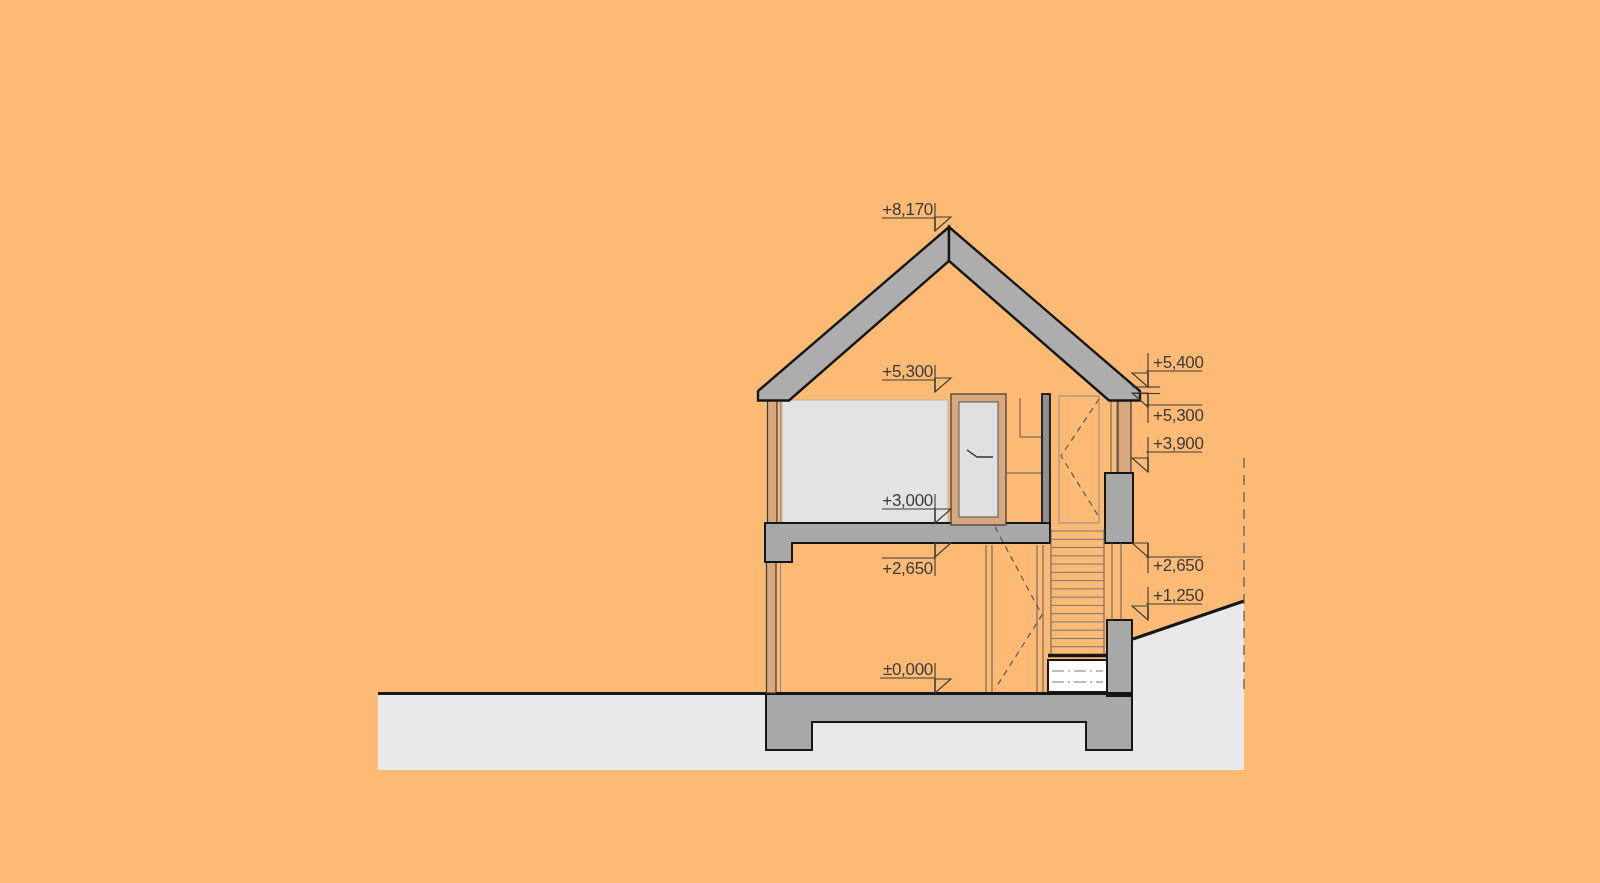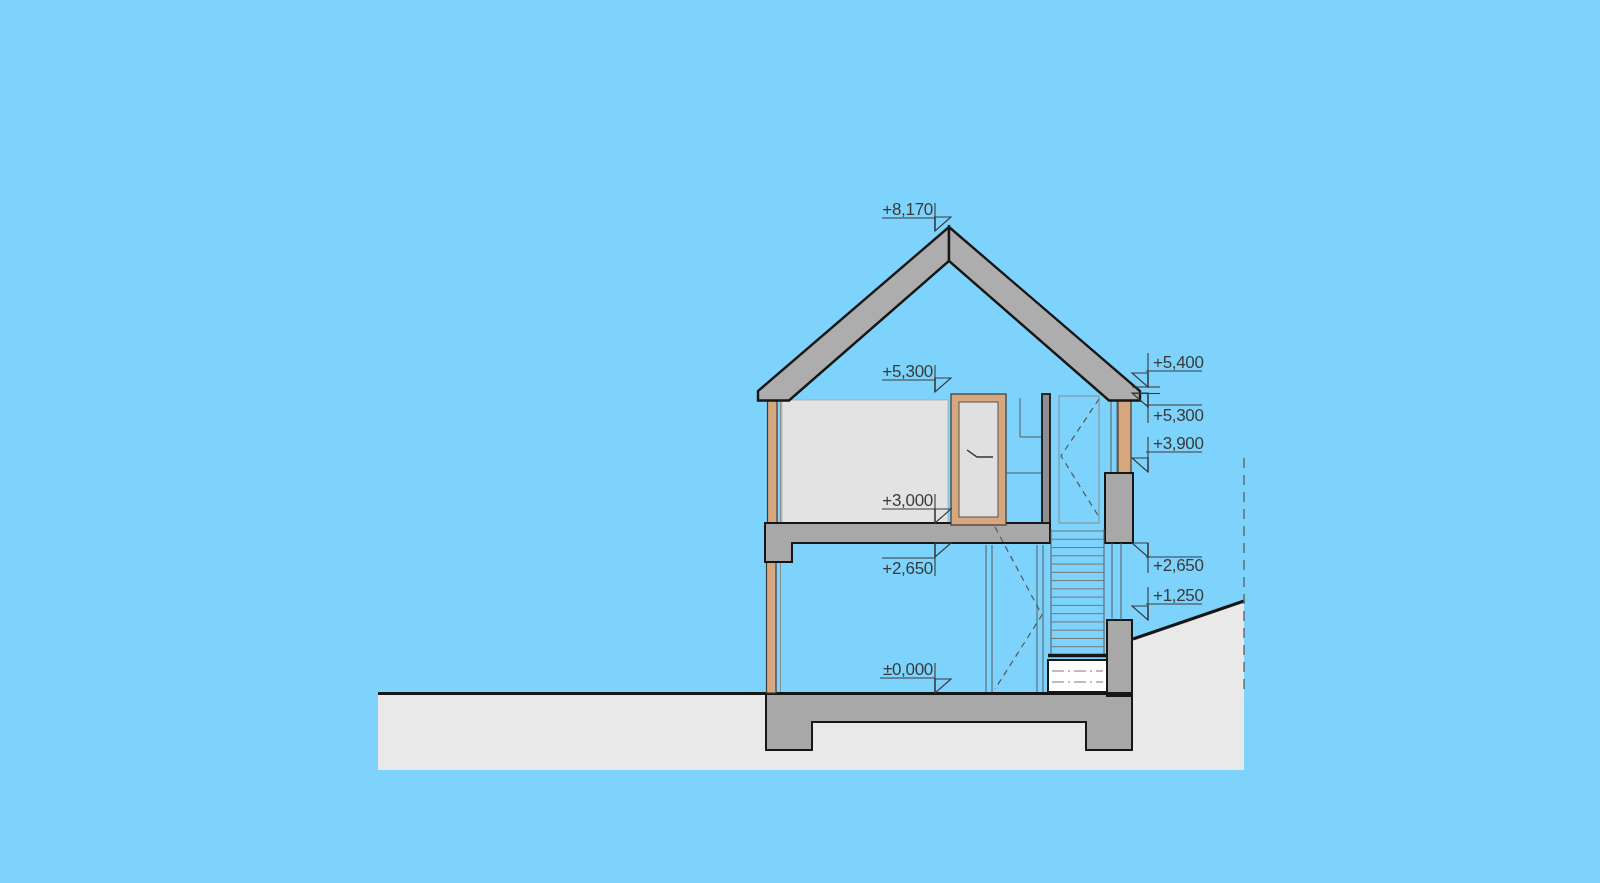--- a/index.html
+++ b/index.html
@@ -1,16 +1,16 @@
 <!DOCTYPE html>
 <html><head>
 <meta charset="utf-8">
 <style>
   html,body{margin:0;padding:0;background:#ffffff;}
-  .canvas{position:relative;width:1600px;height:883px;background:#7dd3fc;overflow:hidden;}
+  .canvas{position:relative;width:1600px;height:883px;background:#fdba74;overflow:hidden;}
   svg{display:block;}
   text{font-family:"Liberation Sans", sans-serif;font-size:17px;fill:#3a3a3a;letter-spacing:-0.3px;}
   .cut{fill:#a8a8a8;stroke:#161616;stroke-width:2;}
   .roof{fill:#adadad;stroke:#161616;stroke-width:2.4;stroke-linejoin:miter;}
   .wood{fill:#d7a77d;stroke:#3a3a3a;stroke-width:1.2;}
   .thin{stroke:#5a5a5a;stroke-width:1;fill:none;}
   .thin-lt{stroke:#8a8a8a;stroke-width:1;fill:none;}
   .dash{stroke:#555;stroke-width:1.2;fill:none;stroke-dasharray:6 5;}
   .dashdot{stroke:#7d7d7d;stroke-width:1.2;fill:none;stroke-dasharray:12 4 2 4;}
   .mk{stroke:#3a3a3a;stroke-width:1.1;fill:none;}

